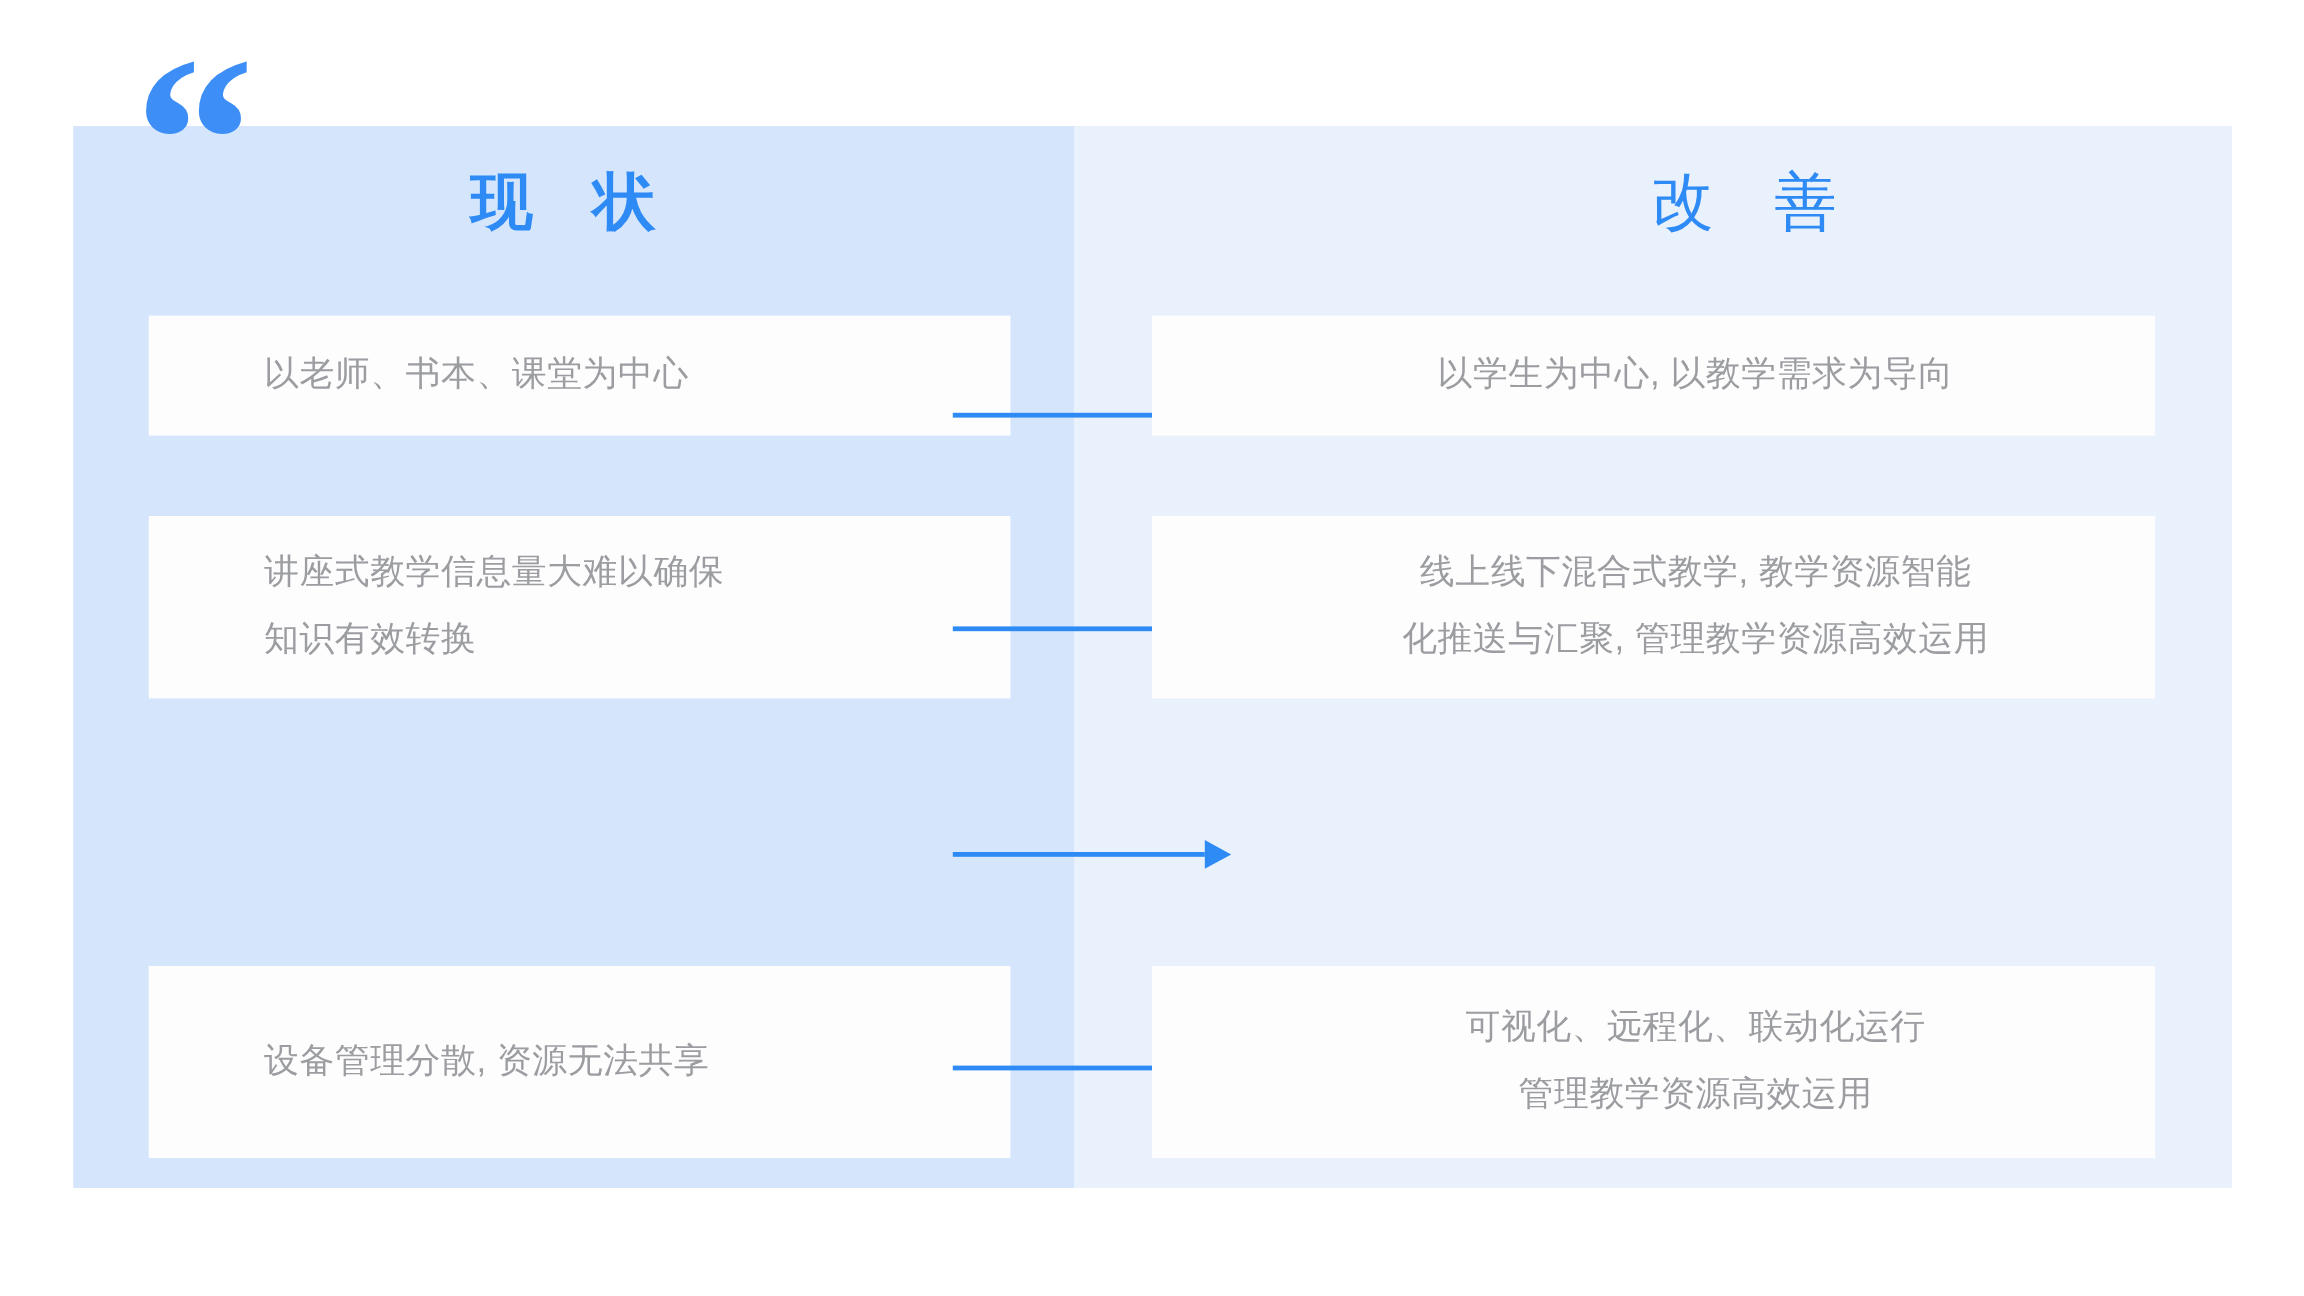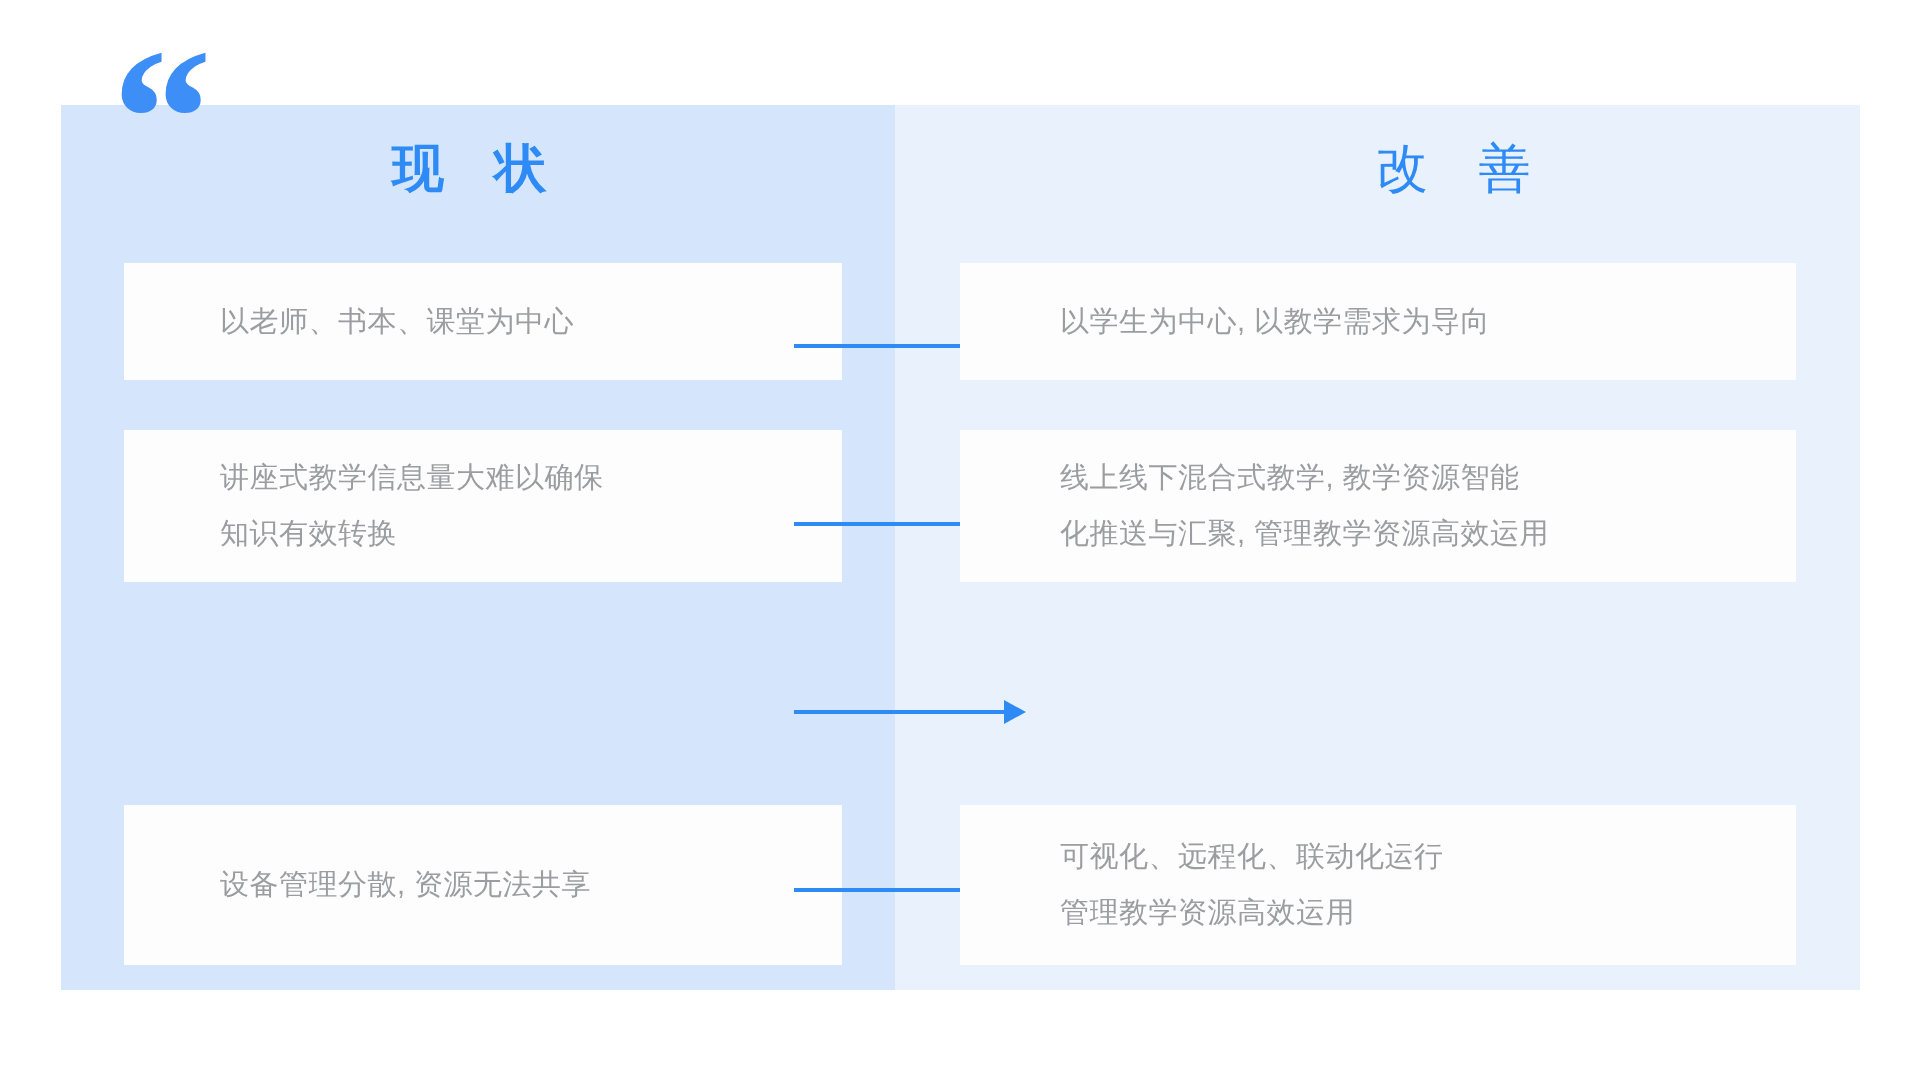--- a/index.html
+++ b/index.html
@@ -75,23 +75,23 @@
   
   .card {
     position: absolute;
     background: #fdfdfe;
     box-sizing: border-box;
     display: flex;
     flex-direction: column;
     justify-content: center;
   }
   .card-left  { left: 124px; width: 718px; }
-  .card-right { left: 960px; width: 836px; }
-
-  .r1 { top: 263px; height: 117px; }
+  .card-right { left: 960px; width: 836px; text-align: center; }
+
+  .r1 { top: 263px; height: 100px; }
   .r2 { top: 430px; height: 152px; }
   .r3 { top: 618px; height: 167px; }
   .r4 { top: 805px; height: 160px; }
 
   .card-left .card-text  { padding-left: 96px;  padding-right: 30px; }
   .card-right .card-text { padding-left: 100px; padding-right: 30px; }
 
   .card-text {
     font-size: 29px;
     color: #9b9da1;

